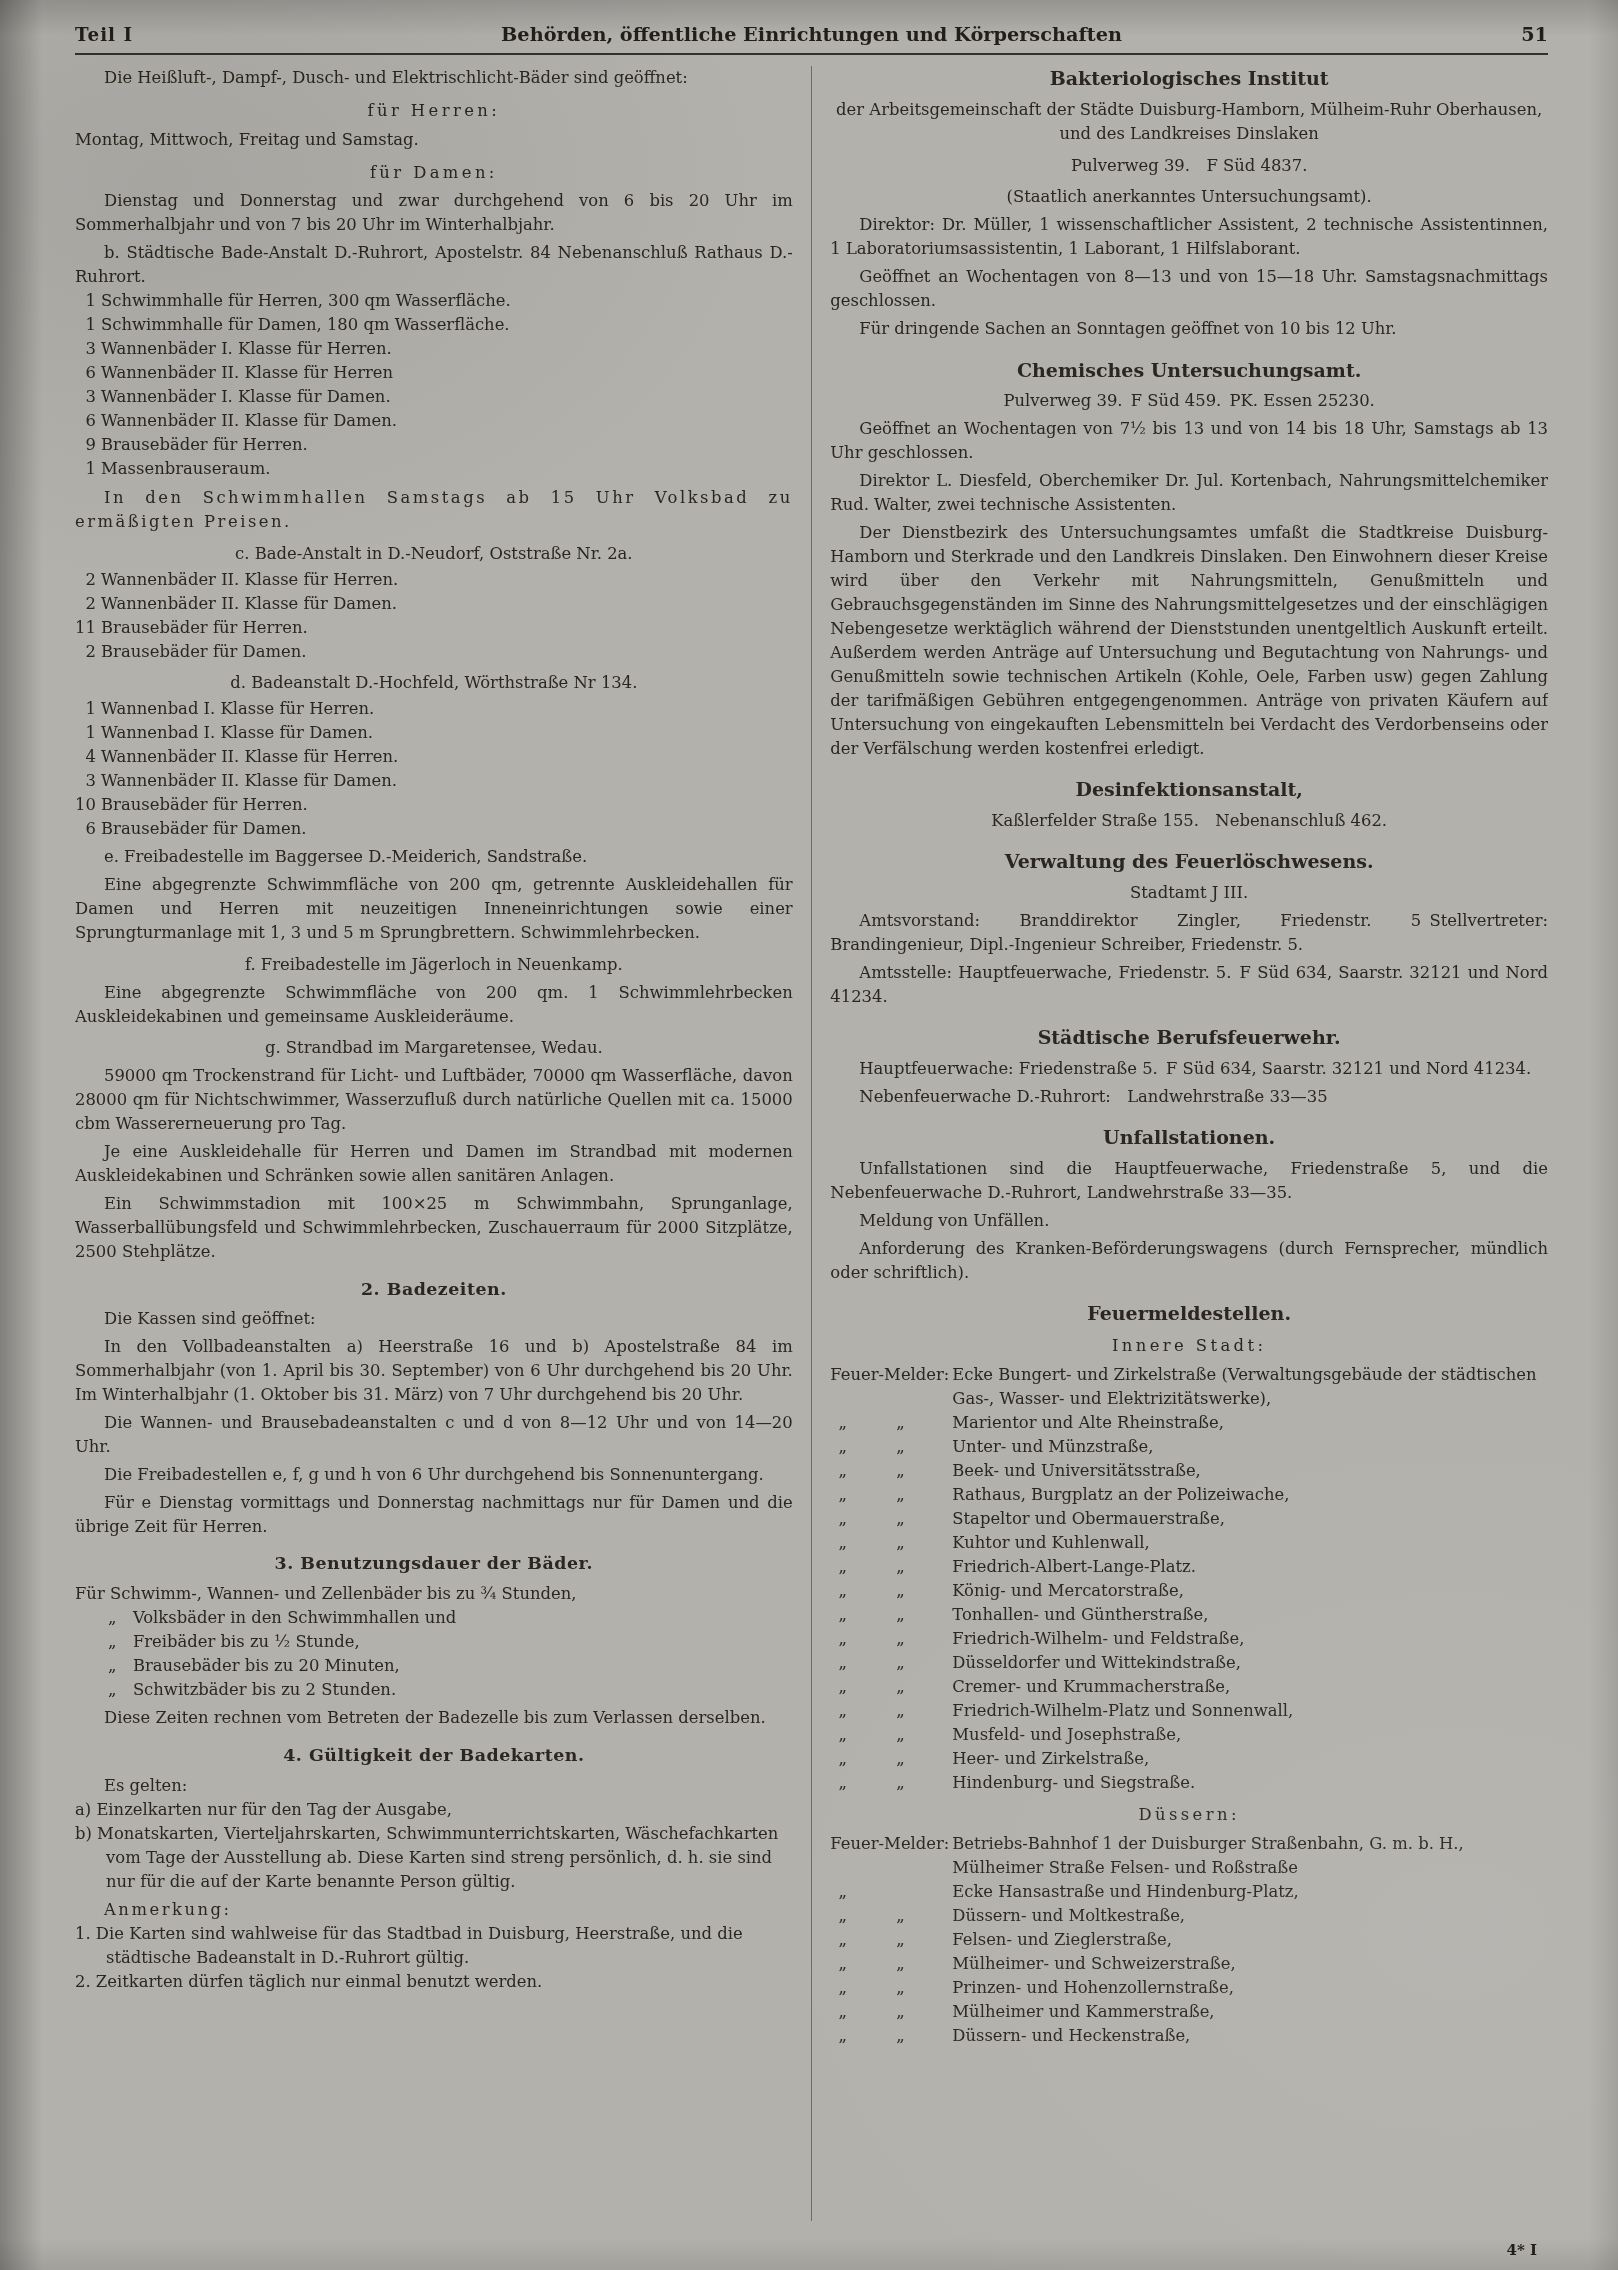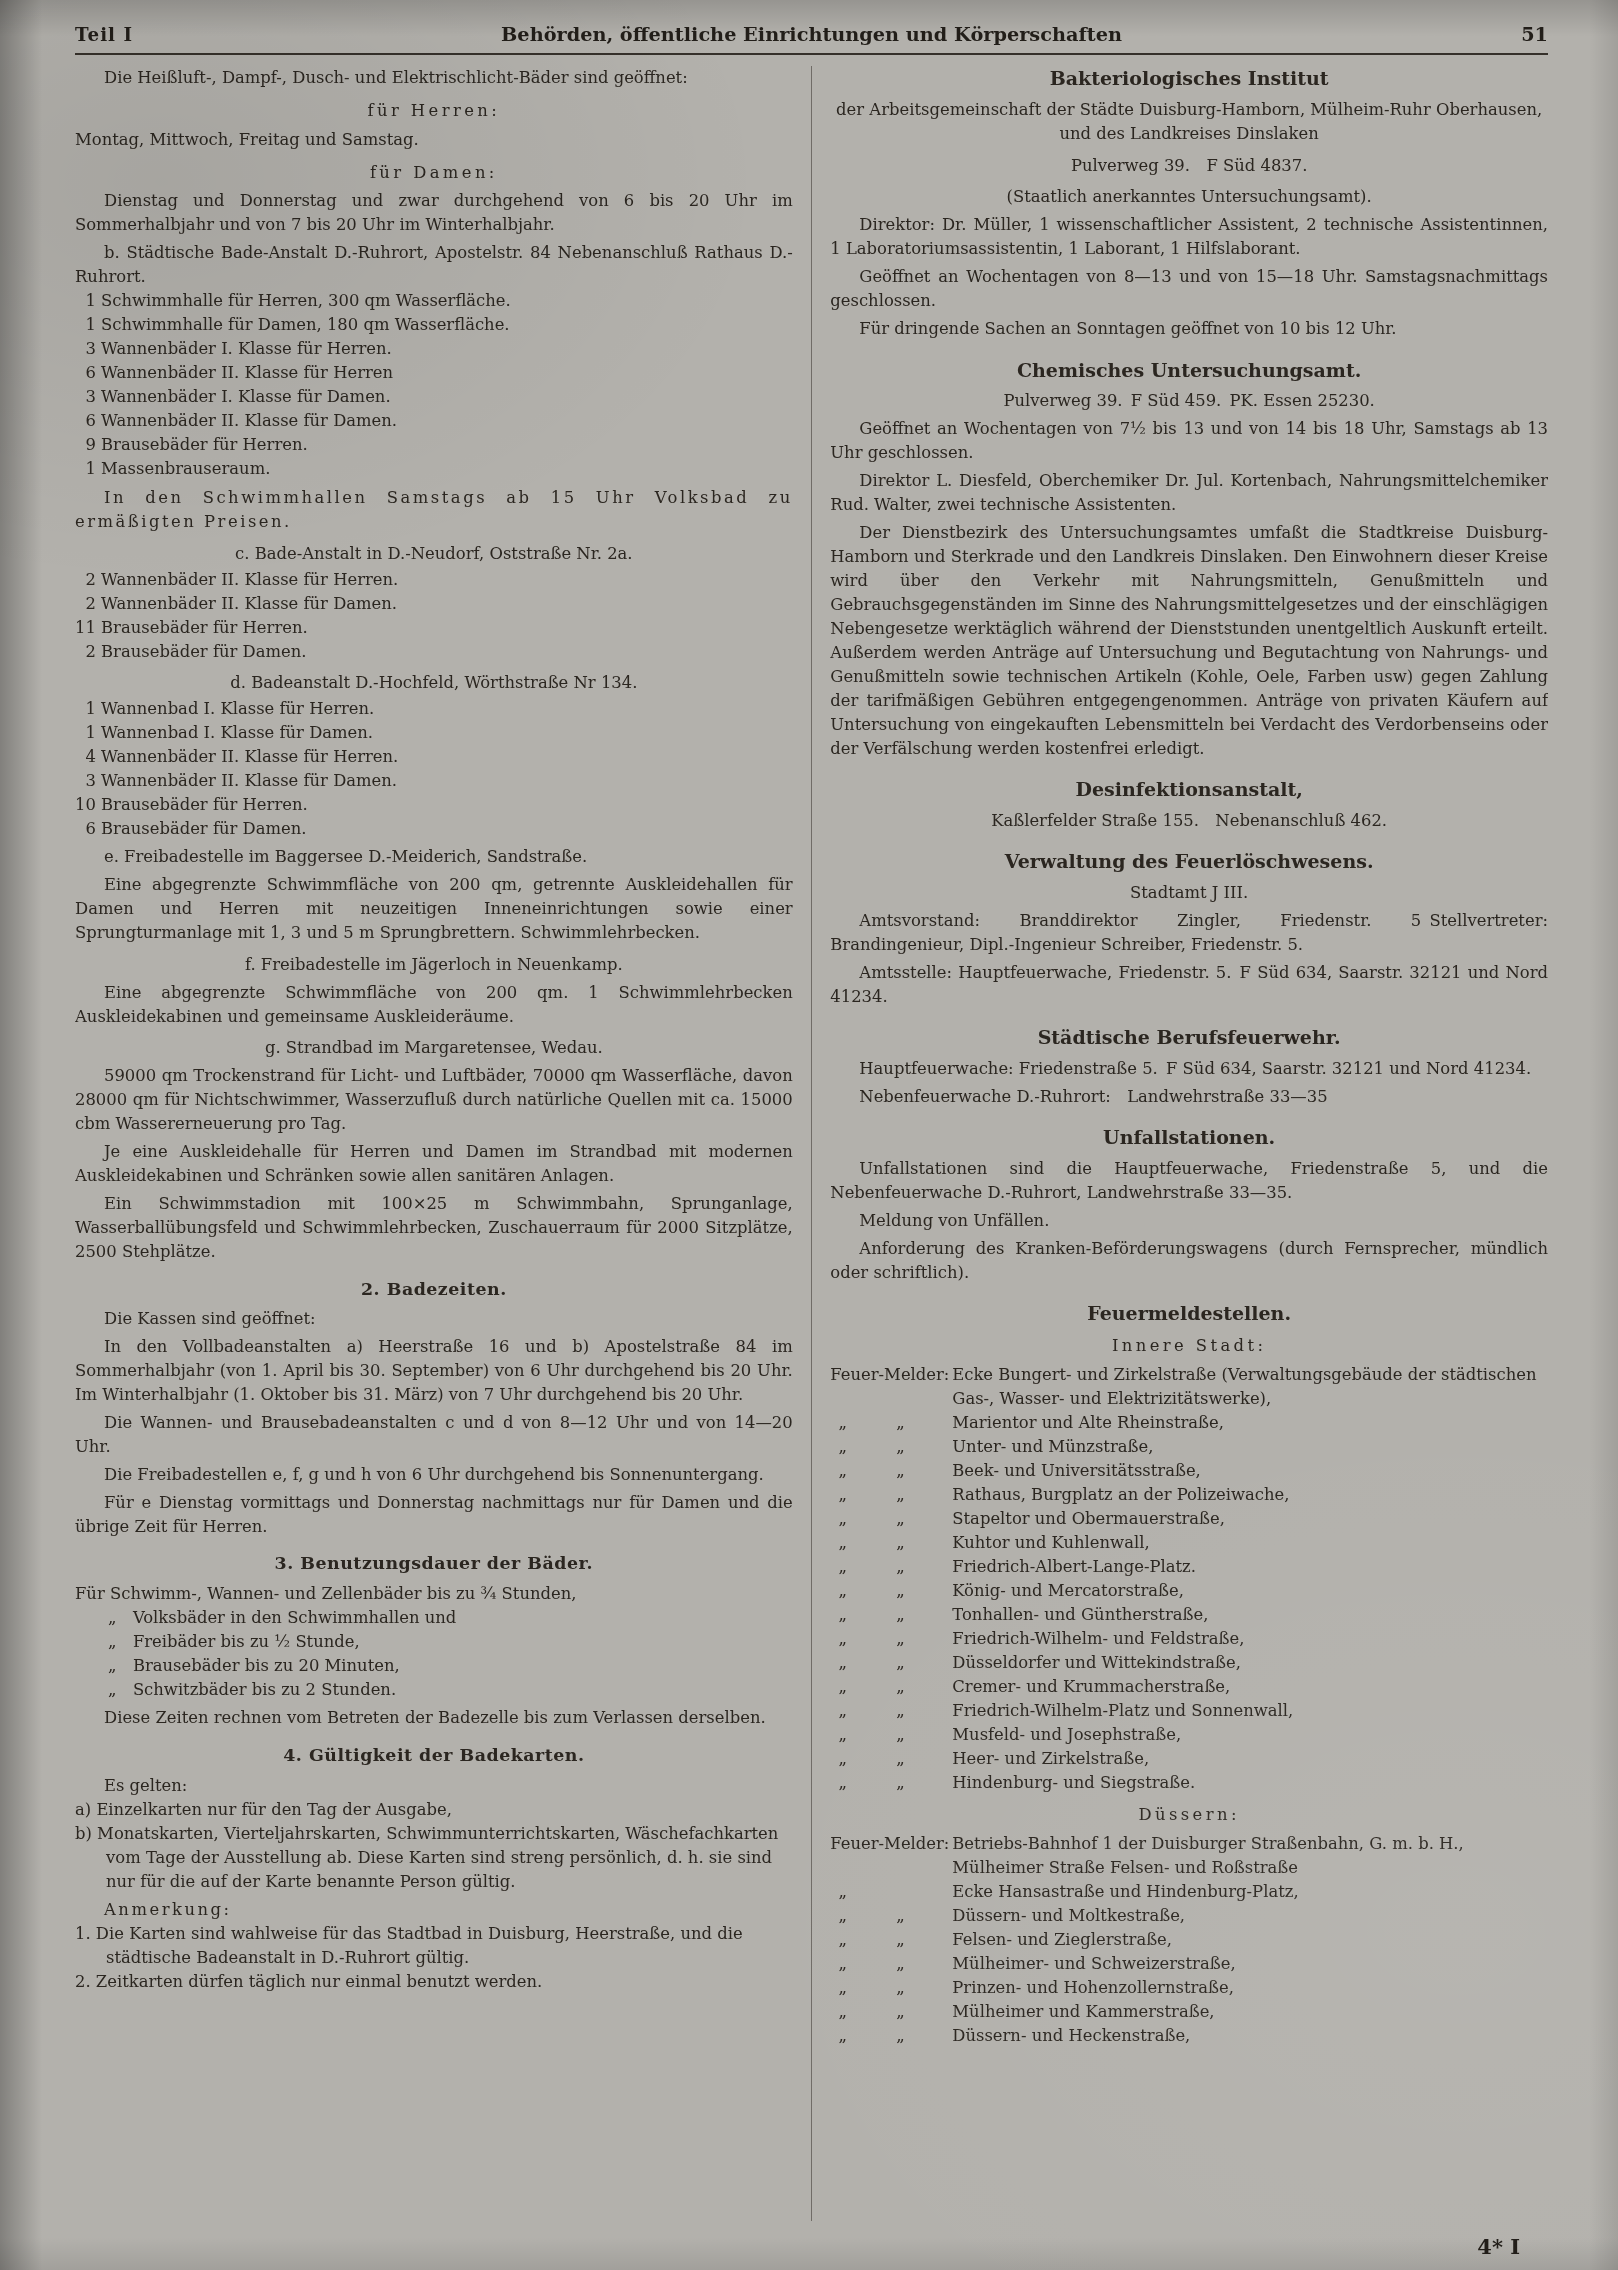--- a/index.html
+++ b/index.html
@@ -42,21 +42,21 @@
   .c  { text-align:center; margin-top:7.7px; margin-bottom:1.9px; }
   .h  { font-weight:bold; text-align:center; font-size:17.4px; margin:12.6px 0 6.8px; letter-spacing:0.5px; text-indent:0; }
   .hh { font-weight:bold; text-align:center; font-size:19px; margin:16.4px 0 7.7px; text-indent:0; }
   .li { padding-left:31px; text-indent:-31px; text-align:left; }
   .qi { margin-left:33px; text-align:left; }
   .sp { letter-spacing:2.5px; text-indent:29px; margin-top:4.8px; }
   .spc{ text-align:center; letter-spacing:3.4px; margin:8.7px 0 4.8px; }
   .fm { display:flex; text-align:left; }
   .fm .lead { flex:0 0 122px; white-space:pre; }
   .fm .txt  { flex:1; }
-  .footer { position:absolute; right:98px; bottom:11.6px; font-weight:bold; font-size:21px; color:#221e19; z-index:6; }
+  .footer { position:absolute; right:81px; bottom:11.6px; font-weight:bold; font-size:15px; color:#221e19; z-index:6; }
 </style>
 </head>
 <body>
 
 <div class="page">
   <header class="hdr">
     <div class="hdr-left">Teil I</div>
     <div class="hdr-center">Behörden, öffentliche Einrichtungen und Körperschaften</div>
     <div class="hdr-right">51</div>
   </header>

